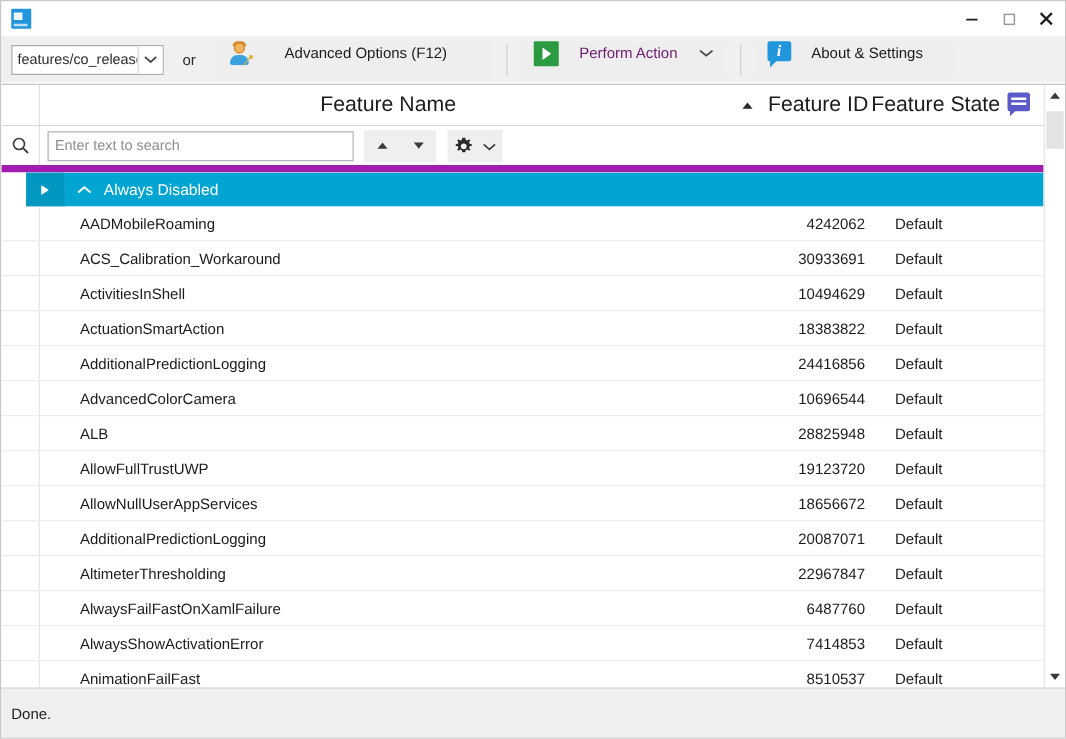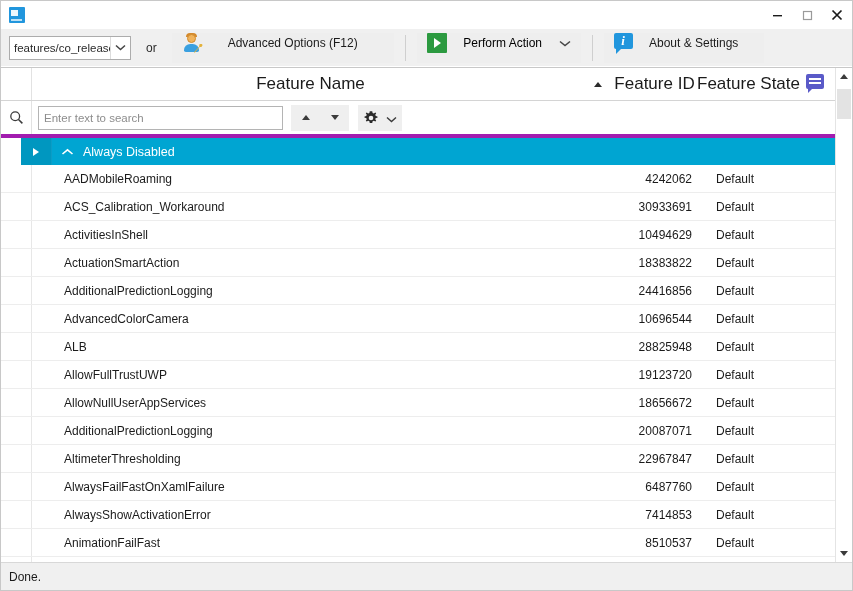--- a/index.html
+++ b/index.html
@@ -135,21 +135,21 @@
     min-width: 0;
   }
   .tb-group.wide { width: 222px; }
   .tb-group.action { width: 164px; }
   .tb-group.about { width: 160px; }
   .tb-label {
     font-size: 12px;
     color: #1b1b1b;
     white-space: nowrap;
   }
-  .tb-label.disabled { color: #000000; }
+  .tb-label.disabled { color: #701a75; }
   .tb-sep {
     width: 1px;
     height: 26px;
     background: #cfcfcf;
     margin: 0 11px;
   }
 
   
   .icon-user {
     width: 20px; height: 20px;
@@ -325,21 +325,21 @@
   .icon-note .nl1 { top: 4px;  width: 12px; }
   .icon-note .nl2 { top: 8px;  width: 12px; }
 
   
   .search-bar {
     height: 37px;
     min-height: 37px;
     display: flex;
     align-items: center;
     background: #ffffff;
-    border-bottom: 4px solid #a21caf;
+    border-bottom: 6px solid #a21caf;
   }
   .search-gutter {
     width: 31px;
     height: 100%;
     display: flex;
     align-items: center;
     justify-content: center;
     border-right: 1px solid #e2e2e2;
     flex-shrink: 0;
   }
@@ -501,21 +501,21 @@
     position: absolute;
     left: 1px; right: 1px;
     top: 4px;
     height: 30px;
     background: #e3e3e3;
     cursor: default;
   }
 
   
   .statusbar {
-    height: 28px;
+    height: 40px;
     min-height: 24px;
     background: #f0f0f0;
     border-top: 1px solid #d8d8d8;
     display: flex;
     align-items: center;
     padding-left: 8px;
   }
   .status-text {
     font-size: 12px;
     color: #1b1b1b;

